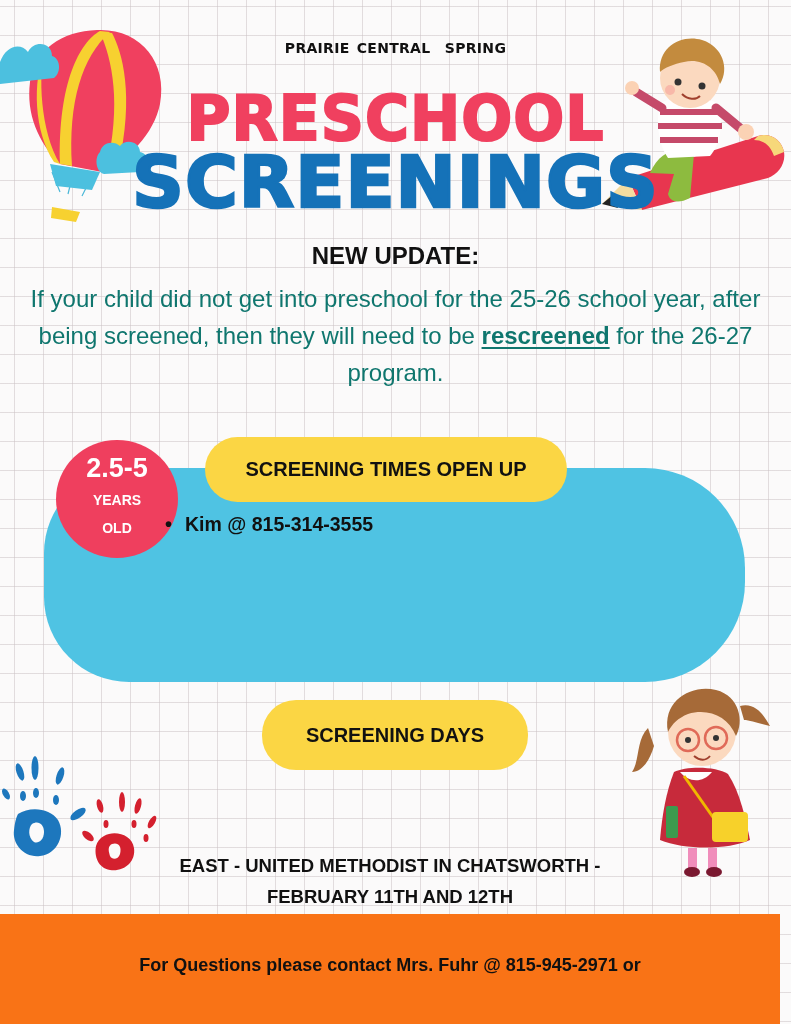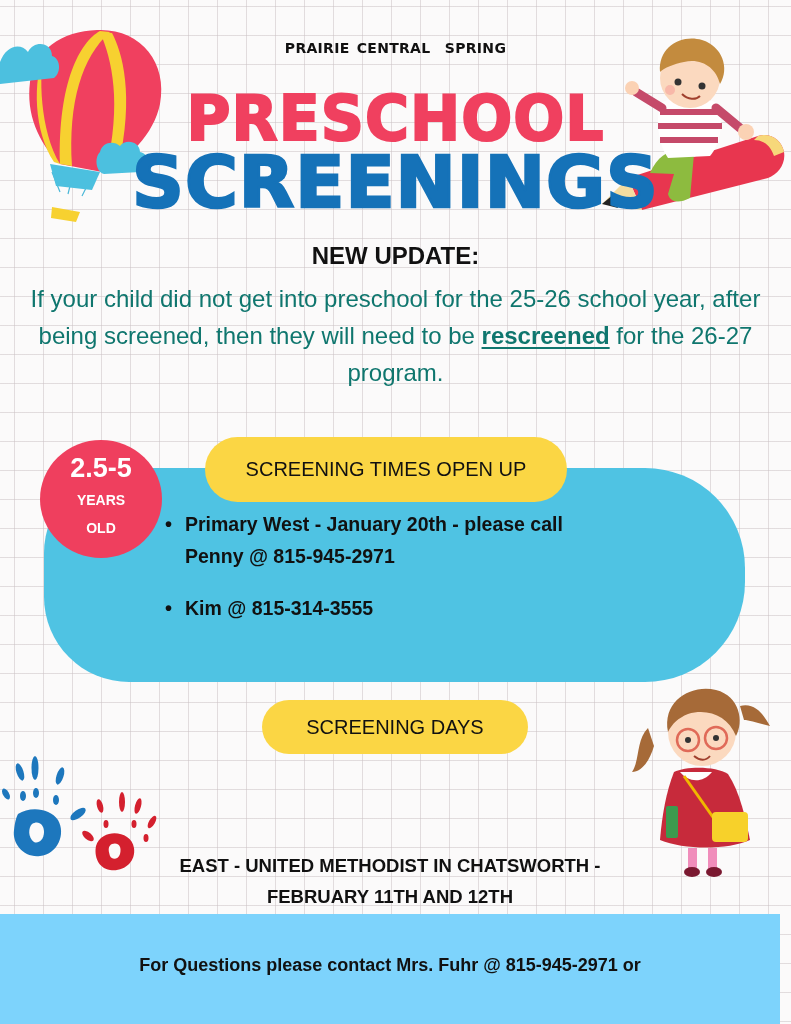--- a/index.html
+++ b/index.html
@@ -41,28 +41,28 @@
     }
     .update-body u { font-weight: bold; text-decoration-thickness: 2px; text-underline-offset: 3px; }
 
     
     .panel {
       left: 44px; top: 468px; width: 701px; height: 214px;
       background: #4fc3e3; border-radius: 85px 100px 100px 85px;
     }
     .pill {
       background: #fbd644; border-radius: 34px; text-align: center;
-      font-weight: normal; color: #111;
+      font-weight: bold; color: #111;
       display: flex; align-items: center; justify-content: center;
     }
     .pill.times { left: 205px; top: 437px; width: 362px; height: 65px; font-size: 20px; }
-    .pill.days { left: 262px; top: 700px; width: 266px; height: 54px; font-size: 20px; }
+    .pill.days { left: 262px; top: 700px; width: 266px; height: 70px; font-size: 20px; }
 
     .age-badge {
-      left: 40px; top: 440px; width: 122px; height: 118px; border-radius: 50%;
+      left: 56px; top: 440px; width: 122px; height: 118px; border-radius: 50%;
       background: #ef3f5e; color: #fff; text-align: center;
       display: flex; flex-direction: column; align-items: center; justify-content: center;
     }
     .age-badge .num { font-weight: bold; font-size: 27px; line-height: 1; margin-top: -8px; }
     .age-badge .lbl { font-weight: bold; font-size: 14px; line-height: 16px; margin-top: 10px; }
 
     .times-list { left: 165px; top: 508px; width: 560px; list-style: none; }
     .times-list li {
       position: relative; padding-left: 20px; font-weight: bold; font-size: 19.5px;
       line-height: 32px; color: #111; margin-bottom: 20px;
@@ -75,21 +75,21 @@
     
     .days-text {
       left: 110px; width: 560px; text-align: center;
       font-weight: bold; font-size: 18.5px; line-height: 31px; color: #111;
     }
     .days-text.west { top: 758px; }
     .days-text.east { top: 850px; }
 
     
     .footer {
-      left: 0; top: 914px; width: 780px; height: 110px; background: #7dd3fc;
+      left: 0; top: 914px; width: 780px; height: 110px; background: #f97316;
       text-align: center; font-weight: bold; font-size: 18px; line-height: 30px; color: #111;
       display: flex; align-items: center; justify-content: center;
       padding-bottom: 8px;
     }
 
     
     svg { display: block; }
   </style>
 </head>
 <body>
@@ -217,24 +217,20 @@
 <div class="abs pill times">SCREENING TIMES OPEN UP</div>
 
 <div class="abs age-badge">
   <div class="num">2.5-5</div>
   <div class="lbl">YEARS</div>
   <div class="lbl" style="margin-top:12px">OLD</div>
 </div>
 
 <ul class="abs times-list">
   <li>
-    <span class="line">Primary West - January 20th - please call</span>
-    <span class="line">Penny @ 815-945-2971</span>
-  </li>
-  <li>
     <span class="line">Kim @ 815-314-3555</span>
   </li>
 </ul>
 
 <div class="abs pill days">SCREENING DAYS</div>
 <div class="abs days-text west">
 </div>
 <div class="abs days-text east">
   <div>EAST - UNITED METHODIST IN CHATSWORTH -</div>
   <div>FEBRUARY 11TH AND 12TH</div>

